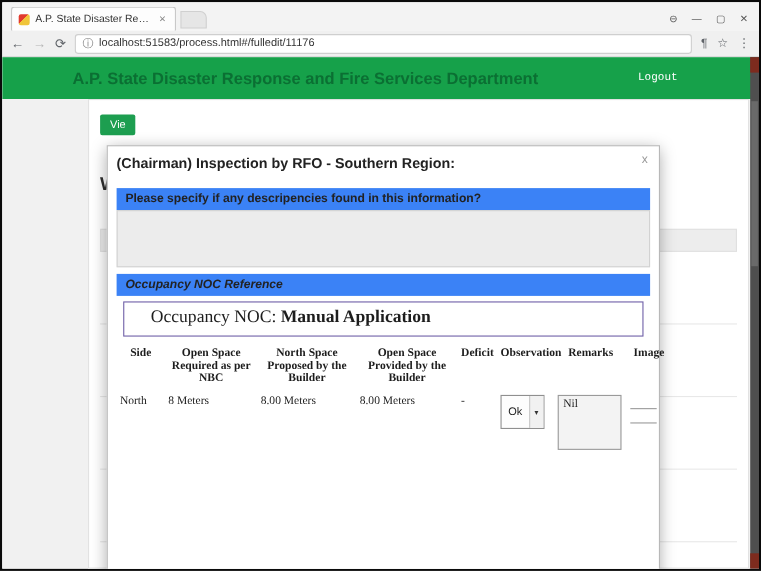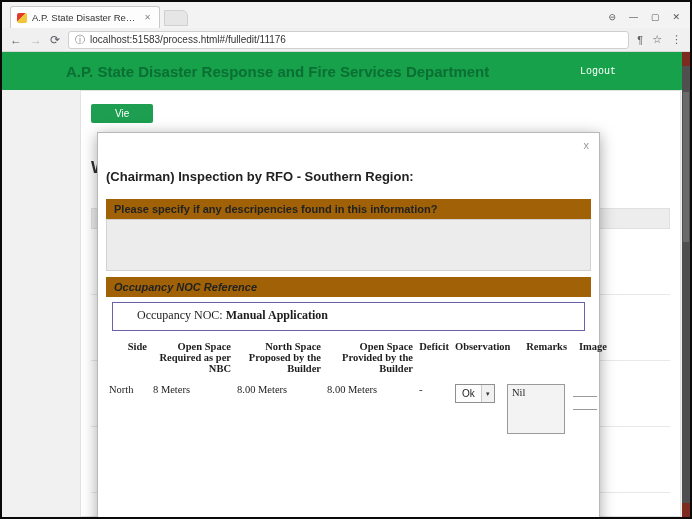--- a/index.html
+++ b/index.html
@@ -31,49 +31,49 @@
 
   
   .page { position:absolute; top:50px; left:0; right:0; bottom:0; background:#f1f1f1; }
 
   .green-header { position:absolute; top:0; left:0; right:0; height:38px; background:#16a14a;
                   display:flex; align-items:center; justify-content:space-between; padding:0 74px 0 64px; }
   .green-title { font-size:15px; color:#0b6f33; font-weight:bold; }
   .logout { font-size:10px; color:#ffffff;font-family:Liberation Mono, monospace; }
 
   .panel { position:absolute; top:38px; left:78px; right:9px; bottom:0; background:#ffffff; border:1px solid #e2e2e2; padding:12px 10px; }
-  .view-btn { display:inline-block; background:#1d9e50; color:#fff; font-size:10px; padding:4px 24px; border-radius:2px; }
+  .view-btn { display:inline-block; background:#1d9e50; color:#fff; font-size:10px; padding:4px 9px; border-radius:2px; }
   .panel-heading { margin-top:35px; font-size:17px; font-weight:bold; color:#2f2f2f; }
   .bg-table { margin-top:30px; }
   .bg-table-header { background:#ededed; border:1px solid #e0e0e0; padding:4px 6px; font-size:10px; font-weight:bold; color:#333; }
   .bg-row { height:66px; border-bottom:1px solid #e8e8e8; font-size:10px; color:#333; padding:6px; }
 
   
   .modal { position:absolute; top:80px; left:95px; width:503px; height:470px; background:#fff; border:1px solid #b8b8b8;
            box-shadow:0 3px 14px rgba(0,0,0,0.35); padding:8px 8px; z-index:5; }
-  .modal-title { font-size:13px; font-weight:bold; color:#222; padding-right:20px;margin-top:28px; }
+  .modal-title { font-size:13px; font-weight:bold; color:#222; padding-right:20px; }
   .modal-close { position:absolute; top:6px; right:10px; font-size:11px; color:#9a9a9a; }
   .modal-desc { margin-top:12px; font-family:"Liberation Serif", serif; font-size:11px; color:#1d1d1d; line-height:1.6; }
-  .section-bar { margin-top:15px; background:#a16207; padding:4px 8px; font-size:11px; font-weight:bold; color:#222; }
+  .section-bar { margin-top:15px; background:#3b82f6; padding:4px 8px; font-size:11px; font-weight:bold; color:#222; }
   .discrepancy-area { display:block; width:100%; height:52px; background:#ececec; border:1px solid #d2d2d2; resize:none;
                       font-family:"Liberation Serif", serif; font-size:11px; }
   .noc-box { margin:5px 6px 0 6px; border:1px solid #6f5fa7; padding:5px 10px 7px 24px; font-family:"Liberation Serif", serif; }
-  .noc-line1 { font-size:12px; color:#1d1d1d; }
+  .noc-line1 { font-size:16px; color:#1d1d1d; }
   .noc-line1 b { font-weight:bold; }
   .noc-line2 { font-size:10.5px; color:#1d1d1d; margin-top:4px; }
   .noc-ref-val { font-size:13px; }
 
   table.os-table { width:100%; table-layout:fixed; border-collapse:collapse; font-family:"Liberation Serif", serif; margin-top:4px; }
-  .os-table th { text-align:right; vertical-align:top; font-size:10.5px; font-weight:bold; color:#1d1d1d; padding:6px 3px 2px 3px; }
+  .os-table th { text-align:center; vertical-align:top; font-size:10.5px; font-weight:bold; color:#1d1d1d; padding:6px 3px 2px 3px; }
   .os-table td { vertical-align:top; font-size:10.5px; color:#1d1d1d; padding:8px 3px; }
   .os-table tbody tr { height:64px; }
   .col-side{width:44px;} .col-req{width:84px;} .col-prop{width:90px;} .col-prov{width:92px;}
   .col-def{width:36px;} .col-obs{width:52px;} .col-rem{width:66px;} .col-img{width:40px;}
 
-  .sel { display:inline-flex; align-items:stretch; border:1px solid #8f8f8f; background:#fdfdfd; height:19px; }
+  .sel { display:inline-flex; align-items:stretch; border:1px solid #8f8f8f; background:#fdfdfd; height:31px; }
   .sel .lbl { display:flex; align-items:center; padding:0 6px; font-size:10px; font-family:"Liberation Sans", sans-serif; }
   .sel .arr { display:flex; align-items:center; justify-content:center; width:13px; border-left:1px solid #c8c8c8; background:#f1f1f1; font-size:7px; color:#333; }
 
   .remarks-box { width:58px; height:50px; border:1px solid #9a9a9a; background:#f3f3f3; padding:2px 4px; font-size:10.5px; }
 
   .img-lines i { display:block; width:24px; border-top:1px solid #9a9a9a; margin:12px 0; }
 
   
   .scrollbar { position:absolute; top:0; right:0; width:8px; bottom:0; background:#4f4f4f; }
   .sb-top, .sb-bottom { position:absolute; left:0; right:0; height:14px; background:#7d2b1e; }

